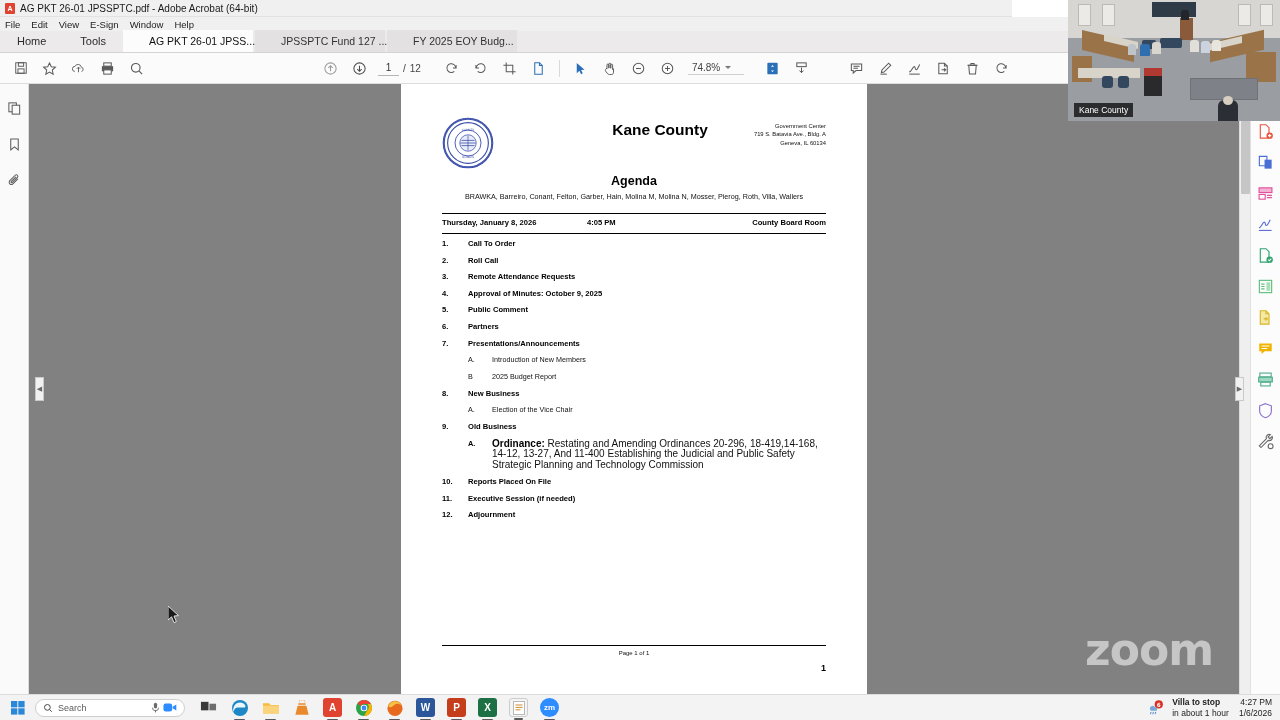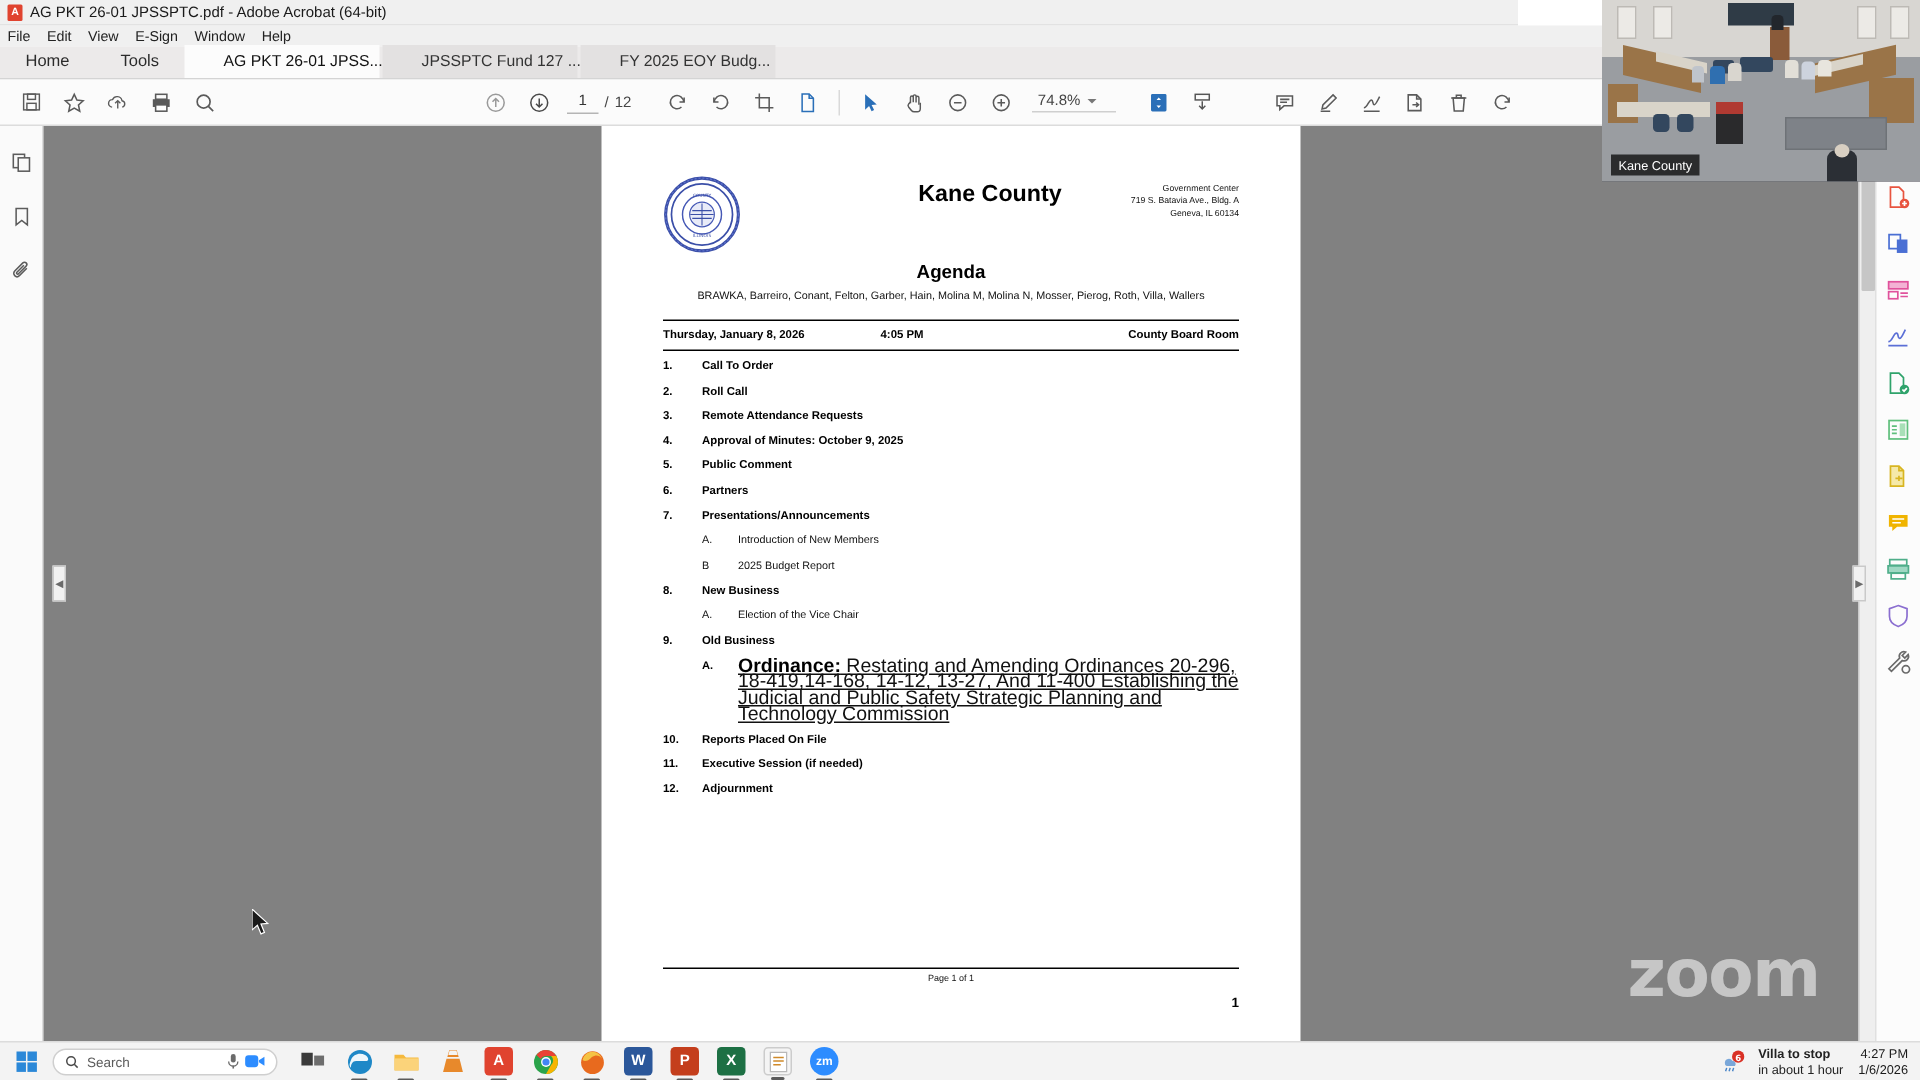--- a/index.html
+++ b/index.html
@@ -166,21 +166,21 @@
   .items { margin-top: 5px; }
   .item { display: flex; margin-bottom: 6.6px; }
   .item-num {
     flex: 0 0 26px; font-weight: bold; font-size: 7.6px; color: #000;
   }
   .item-txt { font-weight: bold; font-size: 7.6px; color: #000; line-height: 10px; }
   .sub { display: flex; margin: 0 0 6.6px 26px; }
   .sub-let { flex: 0 0 24px; font-size: 7.2px; color: #111; }
   .sub-txt { font-size: 7.2px; color: #111; line-height: 10.2px; flex: 1; }
   .sub-let-b { flex: 0 0 24px; font-size: 7.4px; font-weight: bold; color: #000; }
-  .sub-txt-rich { font-size: 13px; color: #111; line-height: 10.6px; flex: 1; text-decoration: underline; }
+  .sub-txt-rich { font-size: 10px; color: #111; line-height: 10.6px; flex: 1; }
   .sub-txt-rich b { font-weight: bold; color: #000; }
 
   .footrule { position: absolute; left: 41px; top: 561px; width: 384px; border-top: 1.5px solid #000; }
   .footnote {
     position: absolute; left: 41px; top: 566px; width: 384px;
     text-align: center; font-size: 6px; color: #111;
   }
   .pagemark {
     position: absolute; left: 41px; top: 579px; width: 384px;
     text-align: right; font-size: 9px; font-weight: bold; color: #000;

